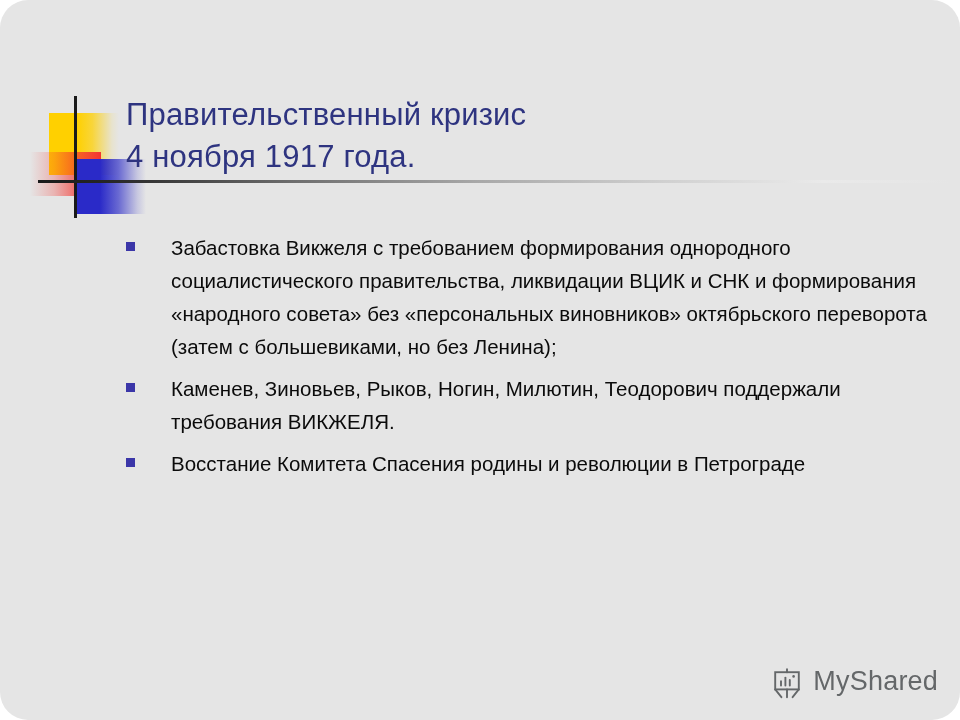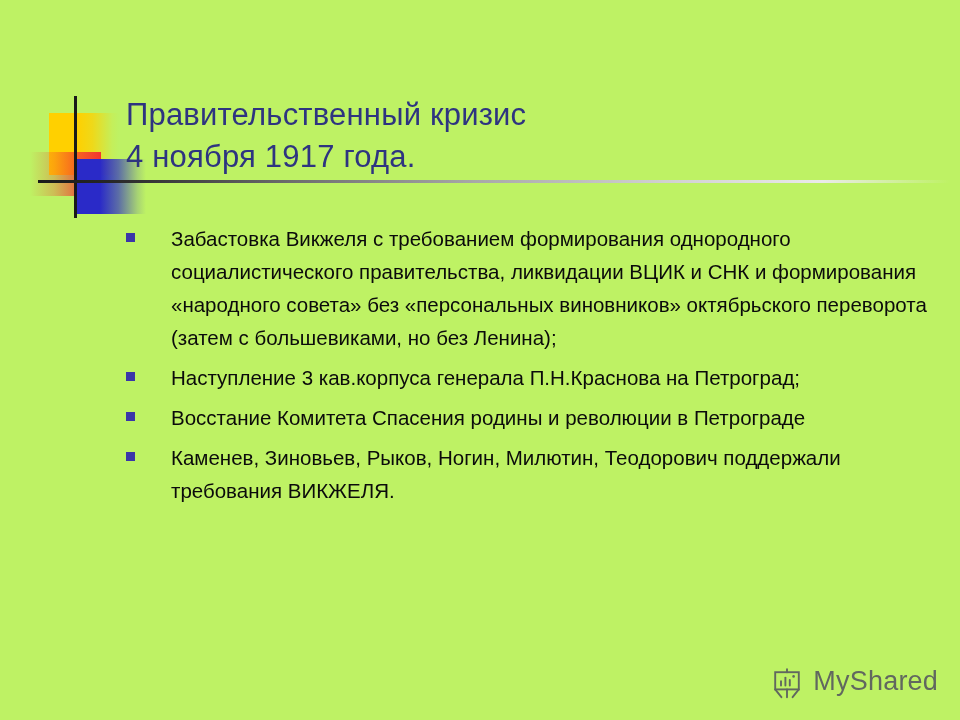--- a/index.html
+++ b/index.html
@@ -11,21 +11,22 @@
     height: 720px;
     background: #ffffff;
     font-family: "Liberation Sans", "DejaVu Sans", sans-serif;
     overflow: hidden;
     position: relative;
   }
 
   .slide {
     position: absolute;
     inset: 0;
-    background: #bef264;
+    background: #e5e5e5;
+    border-radius: 28px;
   }
 
   
   .ornament {
     position: absolute;
     left: 30px;
     top: 96px;
     width: 300px;
     height: 122px;
     pointer-events: none;
@@ -89,20 +90,21 @@
   .bullets {
     position: absolute;
     left: 126px;
     top: 222px;
     width: 812px;
   }
   .bullet-row {
     display: flex;
     align-items: flex-start;
     margin-bottom: 7px;
+    margin-top: 9px;
   }
   .bullet-marker {
     flex: 0 0 auto;
     width: 9px;
     height: 9px;
     background: #3B36A8;
     margin-top: 11px;
     margin-right: 36px;
   }
   .bullet-text {
@@ -152,33 +154,29 @@
   <div class="title">Правительственный кризис
 4 ноября 1917 года.</div>
 
   <div class="bullets">
 
     <div class="bullet-row">
       <span class="bullet-marker"></span>
       <span class="bullet-text">Забастовка Викжеля с требованием формирования однородного социалистического правительства, ликвидации ВЦИК и СНК и формирования «народного совета» без «персональных виновников» октябрьского переворота (затем с большевиками, но без Ленина);</span>
     </div>
 
+
     <div class="bullet-row">
       <span class="bullet-marker"></span>
-      <span class="bullet-text">Наступление 3 кав.корпуса генерала П.Н.Краснова на Петроград;</span>
+      <span class="bullet-text">Каменев, Зиновьев, Рыков, Ногин, Милютин, Теодорович поддержали требования ВИКЖЕЛЯ.</span>
     </div>
 
     <div class="bullet-row">
       <span class="bullet-marker"></span>
       <span class="bullet-text">Восстание Комитета Спасения родины и революции в Петрограде</span>
-    </div>
-
-    <div class="bullet-row">
-      <span class="bullet-marker"></span>
-      <span class="bullet-text">Каменев, Зиновьев, Рыков, Ногин, Милютин, Теодорович поддержали требования ВИКЖЕЛЯ.</span>
     </div>
 
   </div>
 
   <div class="watermark">
     <span>
       <svg class="wm-icon" viewBox="0 0 34 34" xmlns="http://www.w3.org/2000/svg" fill="none" stroke="#5a5d5f" stroke-width="1.9" stroke-linecap="round">
         <path d="M17 3.2 V6.2"></path>
         <rect x="5.2" y="6.2" width="23.6" height="17.2"></rect>
         <path d="M5.2 23.4 L11.4 31.2"></path>

